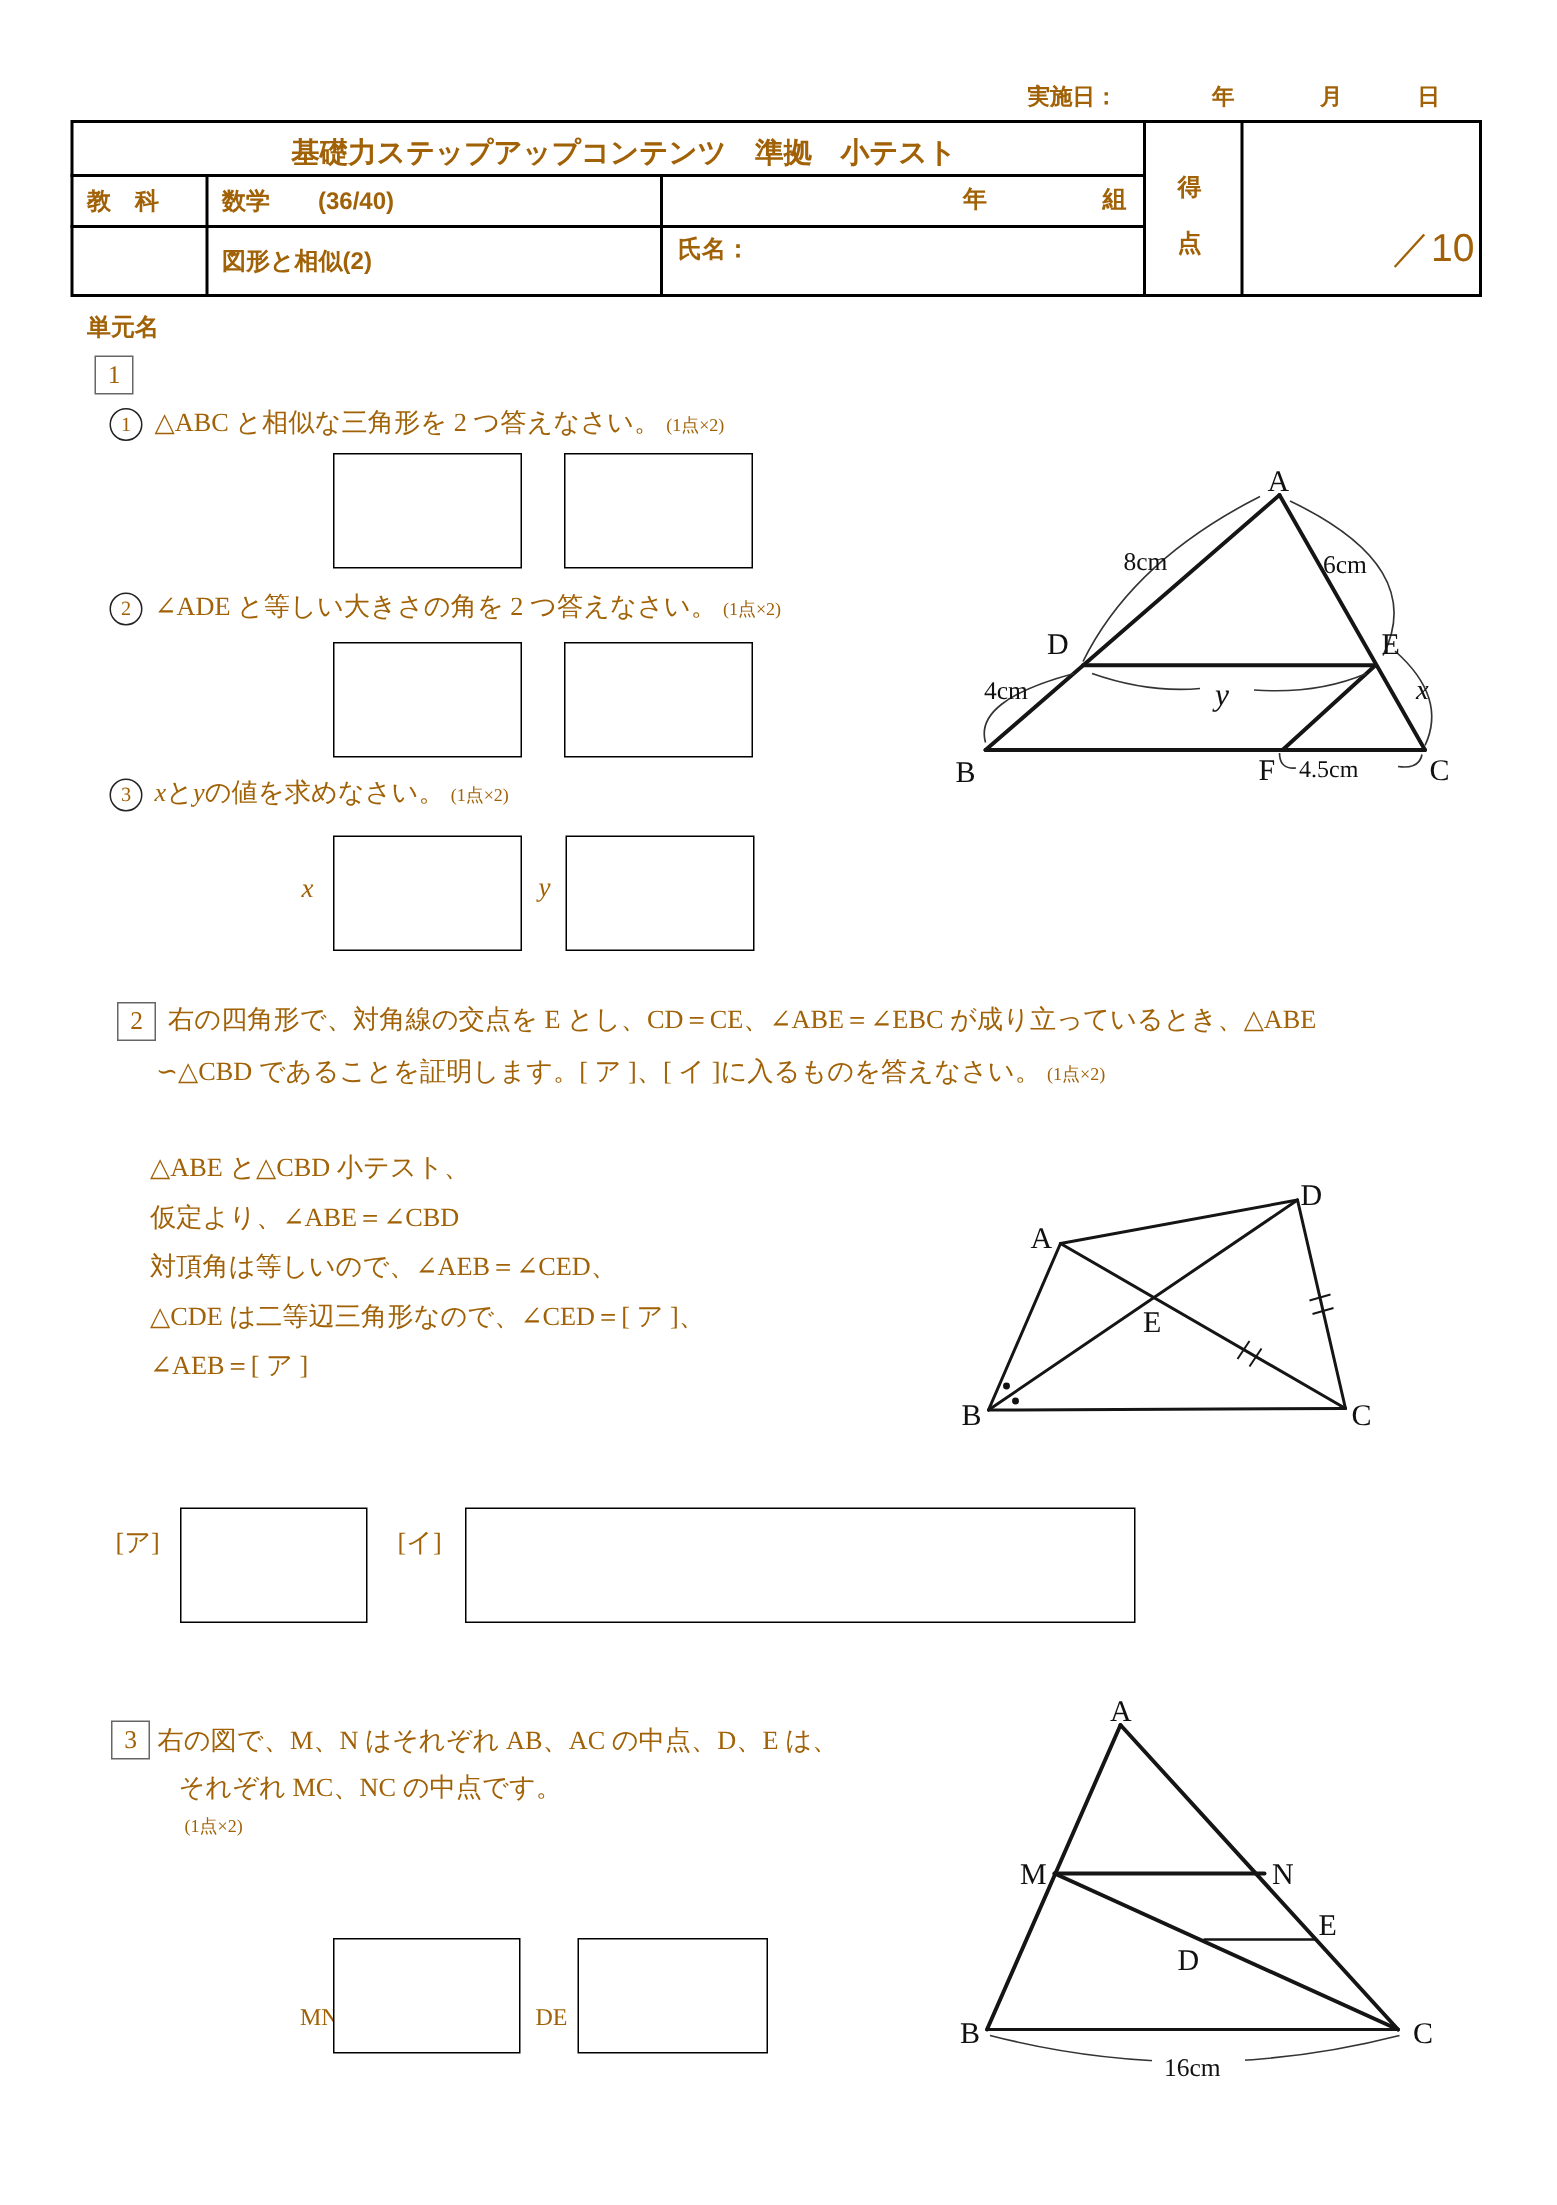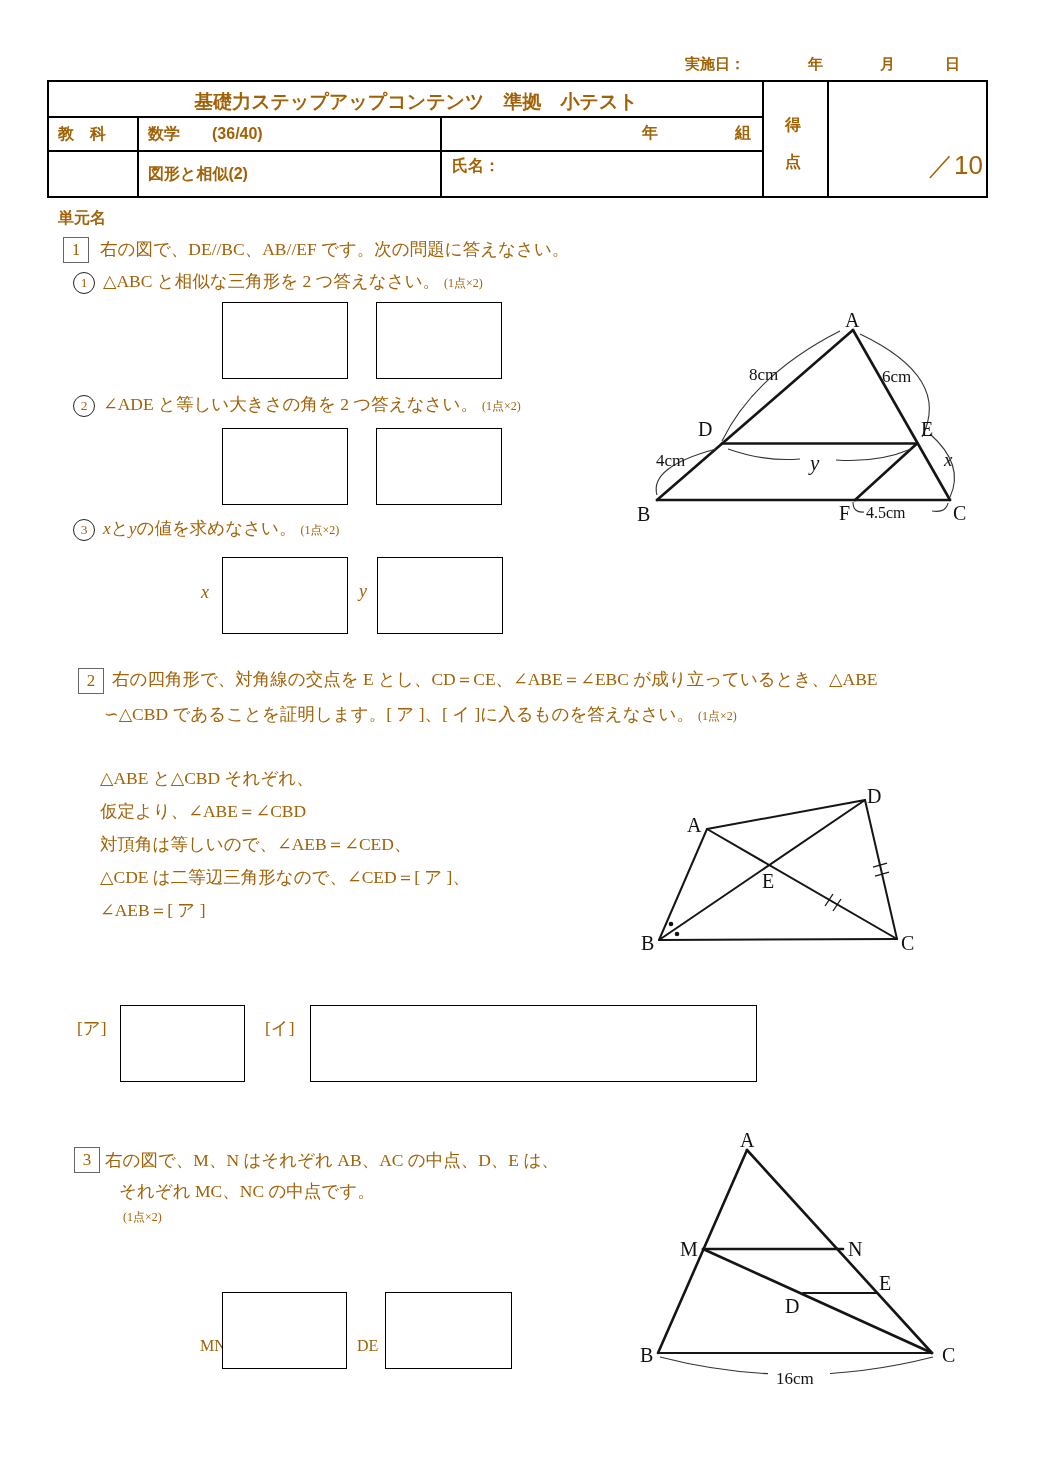--- a/index.html
+++ b/index.html
@@ -50,21 +50,20 @@
   <span class="abs sans b t16" style="left:58px;top:164px;margin-top:44px;">単元名</span>
   <span class="abs sans b t16" style="left:148px;top:164px;">図形と相似(2)</span>
   <span class="abs sans b t16" style="left:452px;top:156px;">氏名：</span>
   <span class="abs sans b t16" style="left:785px;top:115px;">得</span>
   <span class="abs sans b t16" style="left:785px;top:152px;">点</span>
   <div class="abs sans" style="left:890px;top:148px;width:93px;text-align:right;font-size:26px;">／10</div>
 
   <div class="numbox" style="left:63px;top:237px;">
       <span>1</span>
     </div>
-  <div class="abs t17" style="left:100px;top:239px;">右の図で、DE//BC、AB//EF です。次の問題に答えなさい。</div>
 
   <div class="row" style="left:73px;top:271px;">
     <span class="circ">
         <span>1</span>
       </span>
     <span class="t17">△ABC と相似な三角形を 2 つ答えなさい。</span>
     <span class="pts">(1点×2)</span>
   </div>
   <div class="ansbox" style="left:222px;top:302px;width:124px;height:75px;"></div>
   <div class="ansbox" style="left:376px;top:302px;width:124px;height:75px;"></div>
@@ -128,21 +127,21 @@
 
   <div class="numbox" style="left:78px;top:668px;">
       <span>2</span>
     </div>
   <div class="abs t17" style="left:112px;top:669px;">右の四角形で、対角線の交点を E とし、CD＝CE、∠ABE＝∠EBC が成り立っているとき、△ABE</div>
   <div class="row" style="left:104px;top:704px;text-align:center;">
     <span class="t17">∽△CBD であることを証明します。[ ア ]、[ イ ]に入るものを答えなさい。</span>
     <span class="pts">(1点×2)</span>
   </div>
 
-  <div class="abs t17" style="left:100px;top:768px;">△ABE と△CBD それぞれ、</div>
+  <div class="abs t17" style="left:100px;top:768px;">△ABE と△CBD 小テスト、</div>
   <div class="abs t17" style="left:100px;top:801px;">仮定より、∠ABE＝∠CBD</div>
   <div class="abs t17" style="left:100px;top:834px;">対頂角は等しいので、∠AEB＝∠CED、</div>
   <div class="abs t17" style="left:100px;top:867px;">△CDE は二等辺三角形なので、∠CED＝[ ア ]、</div>
   <div class="abs t17" style="left:100px;top:900px;">∠AEB＝[ ア ]</div>
 
   <span class="abs t17" style="left:77px;top:1018px;">[ア]</span>
   <div class="ansbox" style="left:120px;top:1005px;width:123px;height:75px;"></div>
   <span class="abs t17" style="left:265px;top:1018px;">[イ]</span>
   <div class="ansbox" style="left:310px;top:1005px;width:445px;height:75px;"></div>
 

